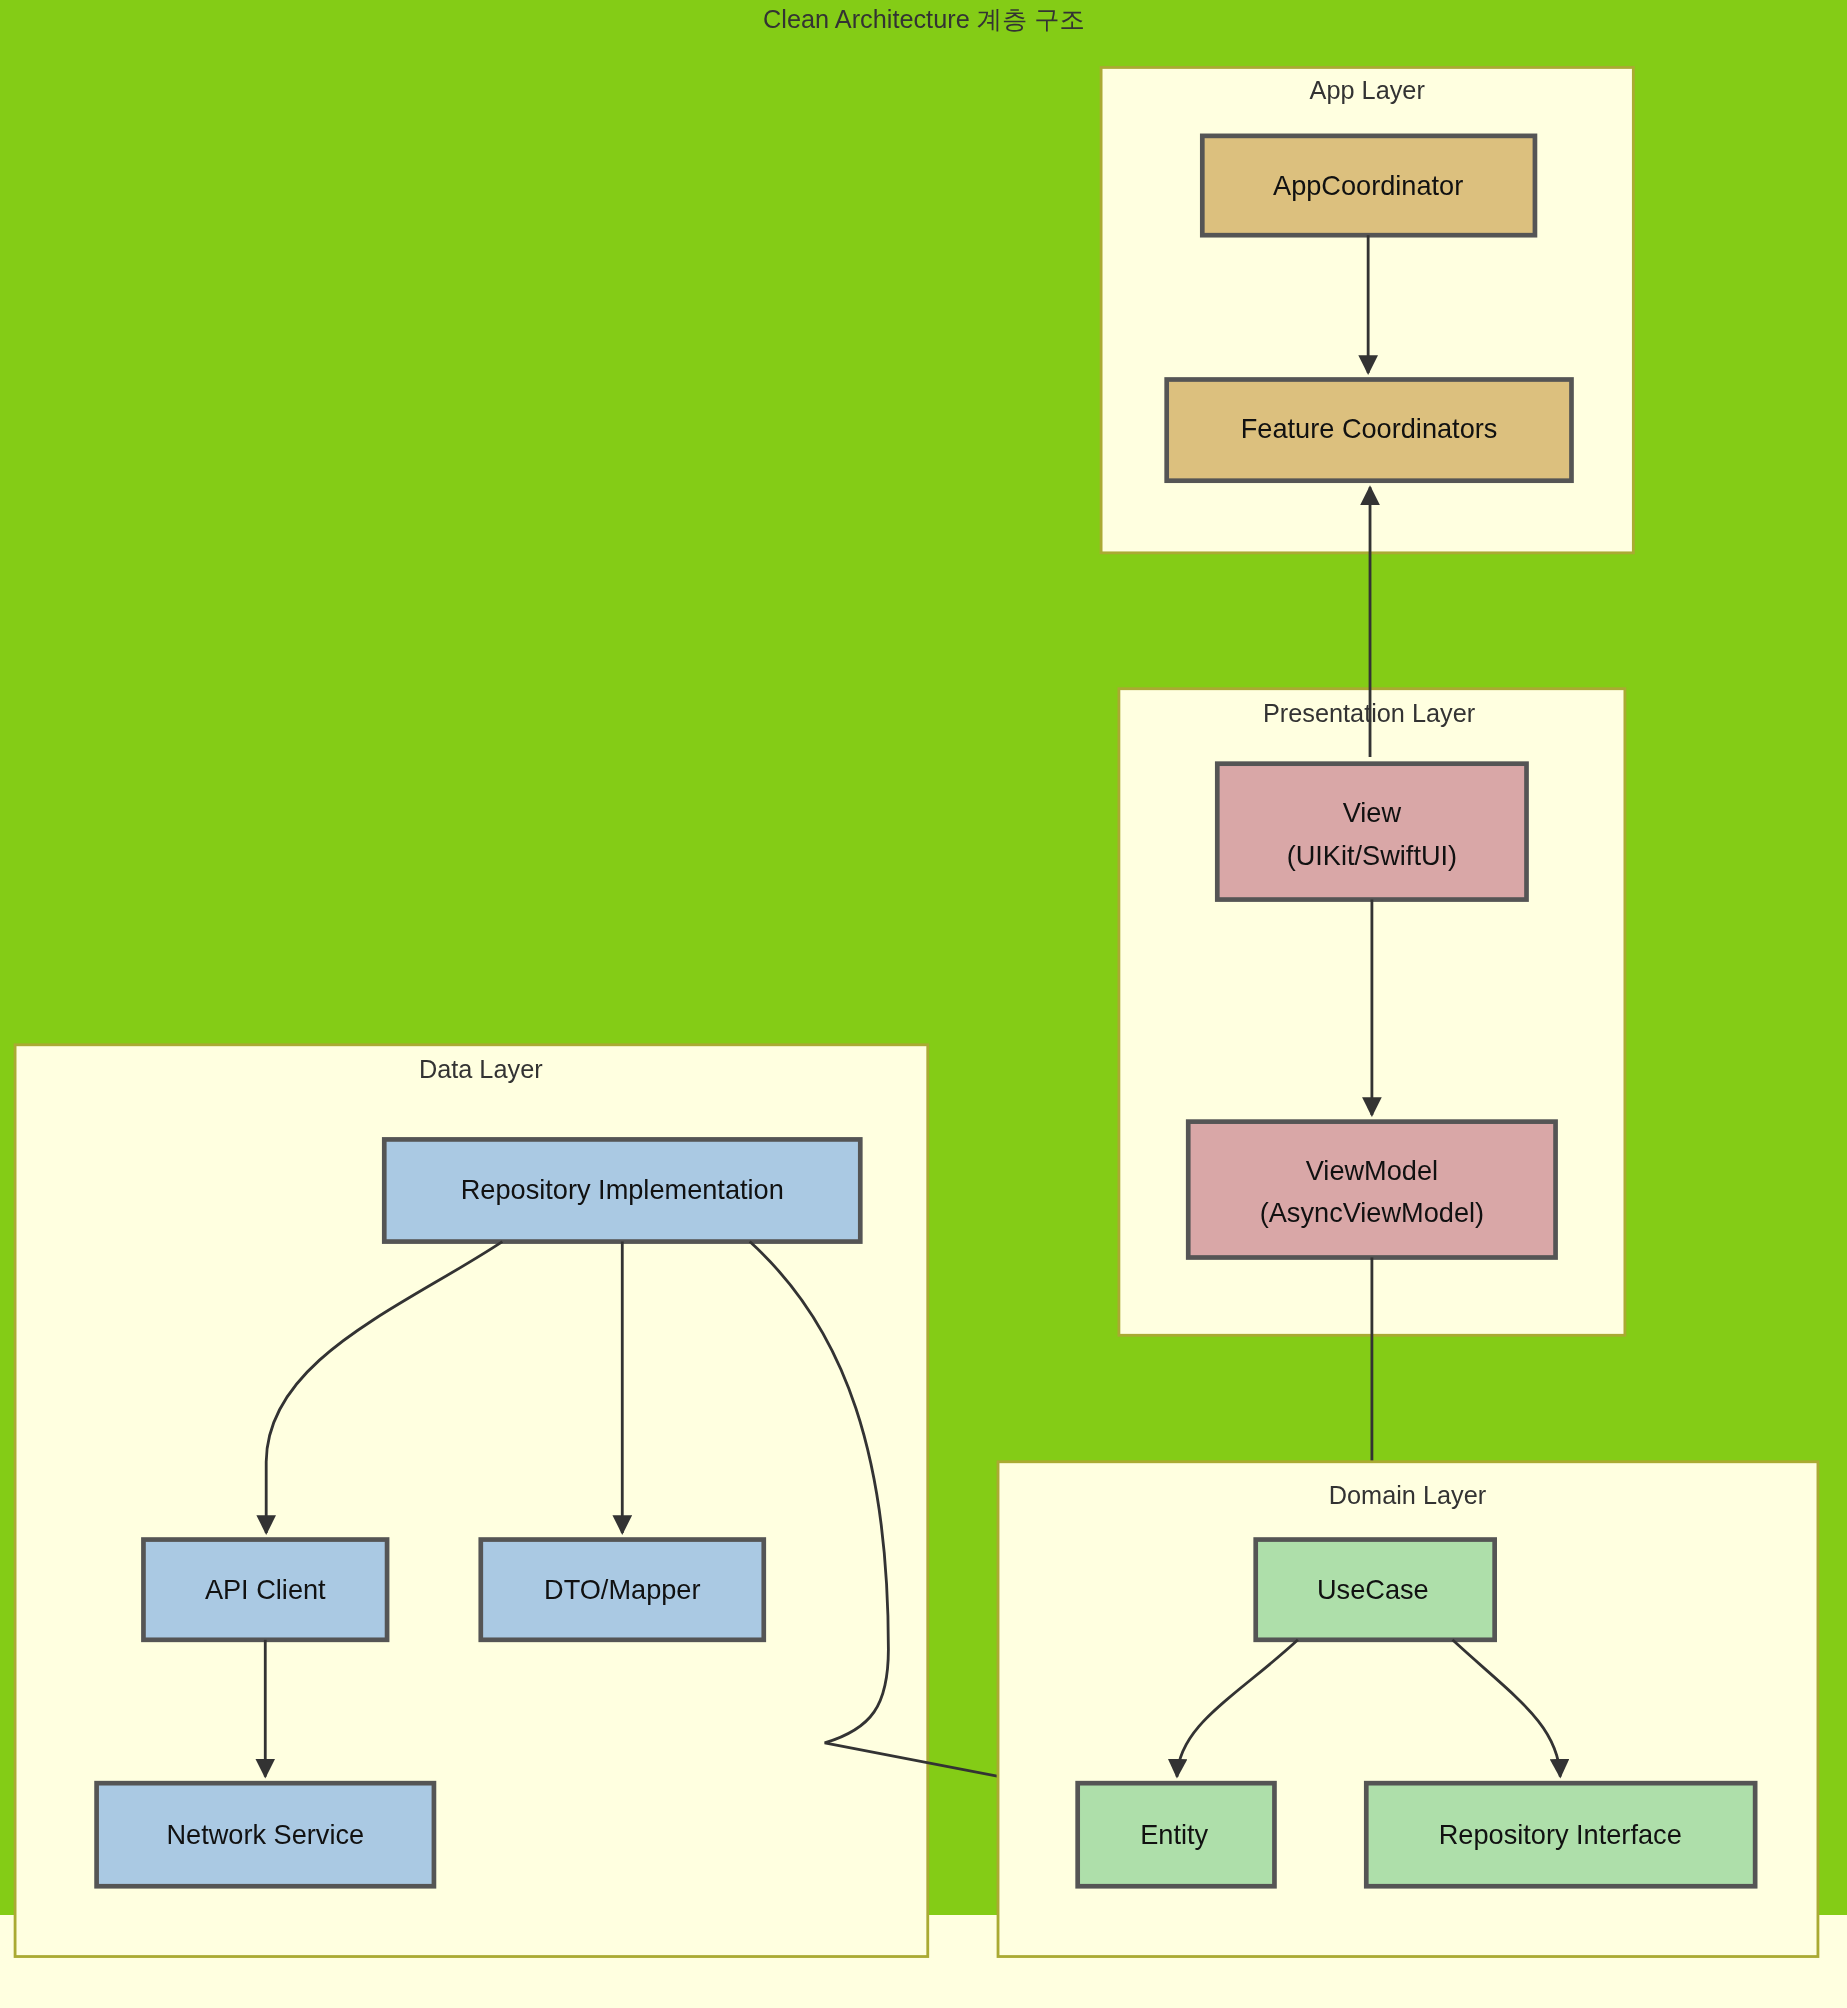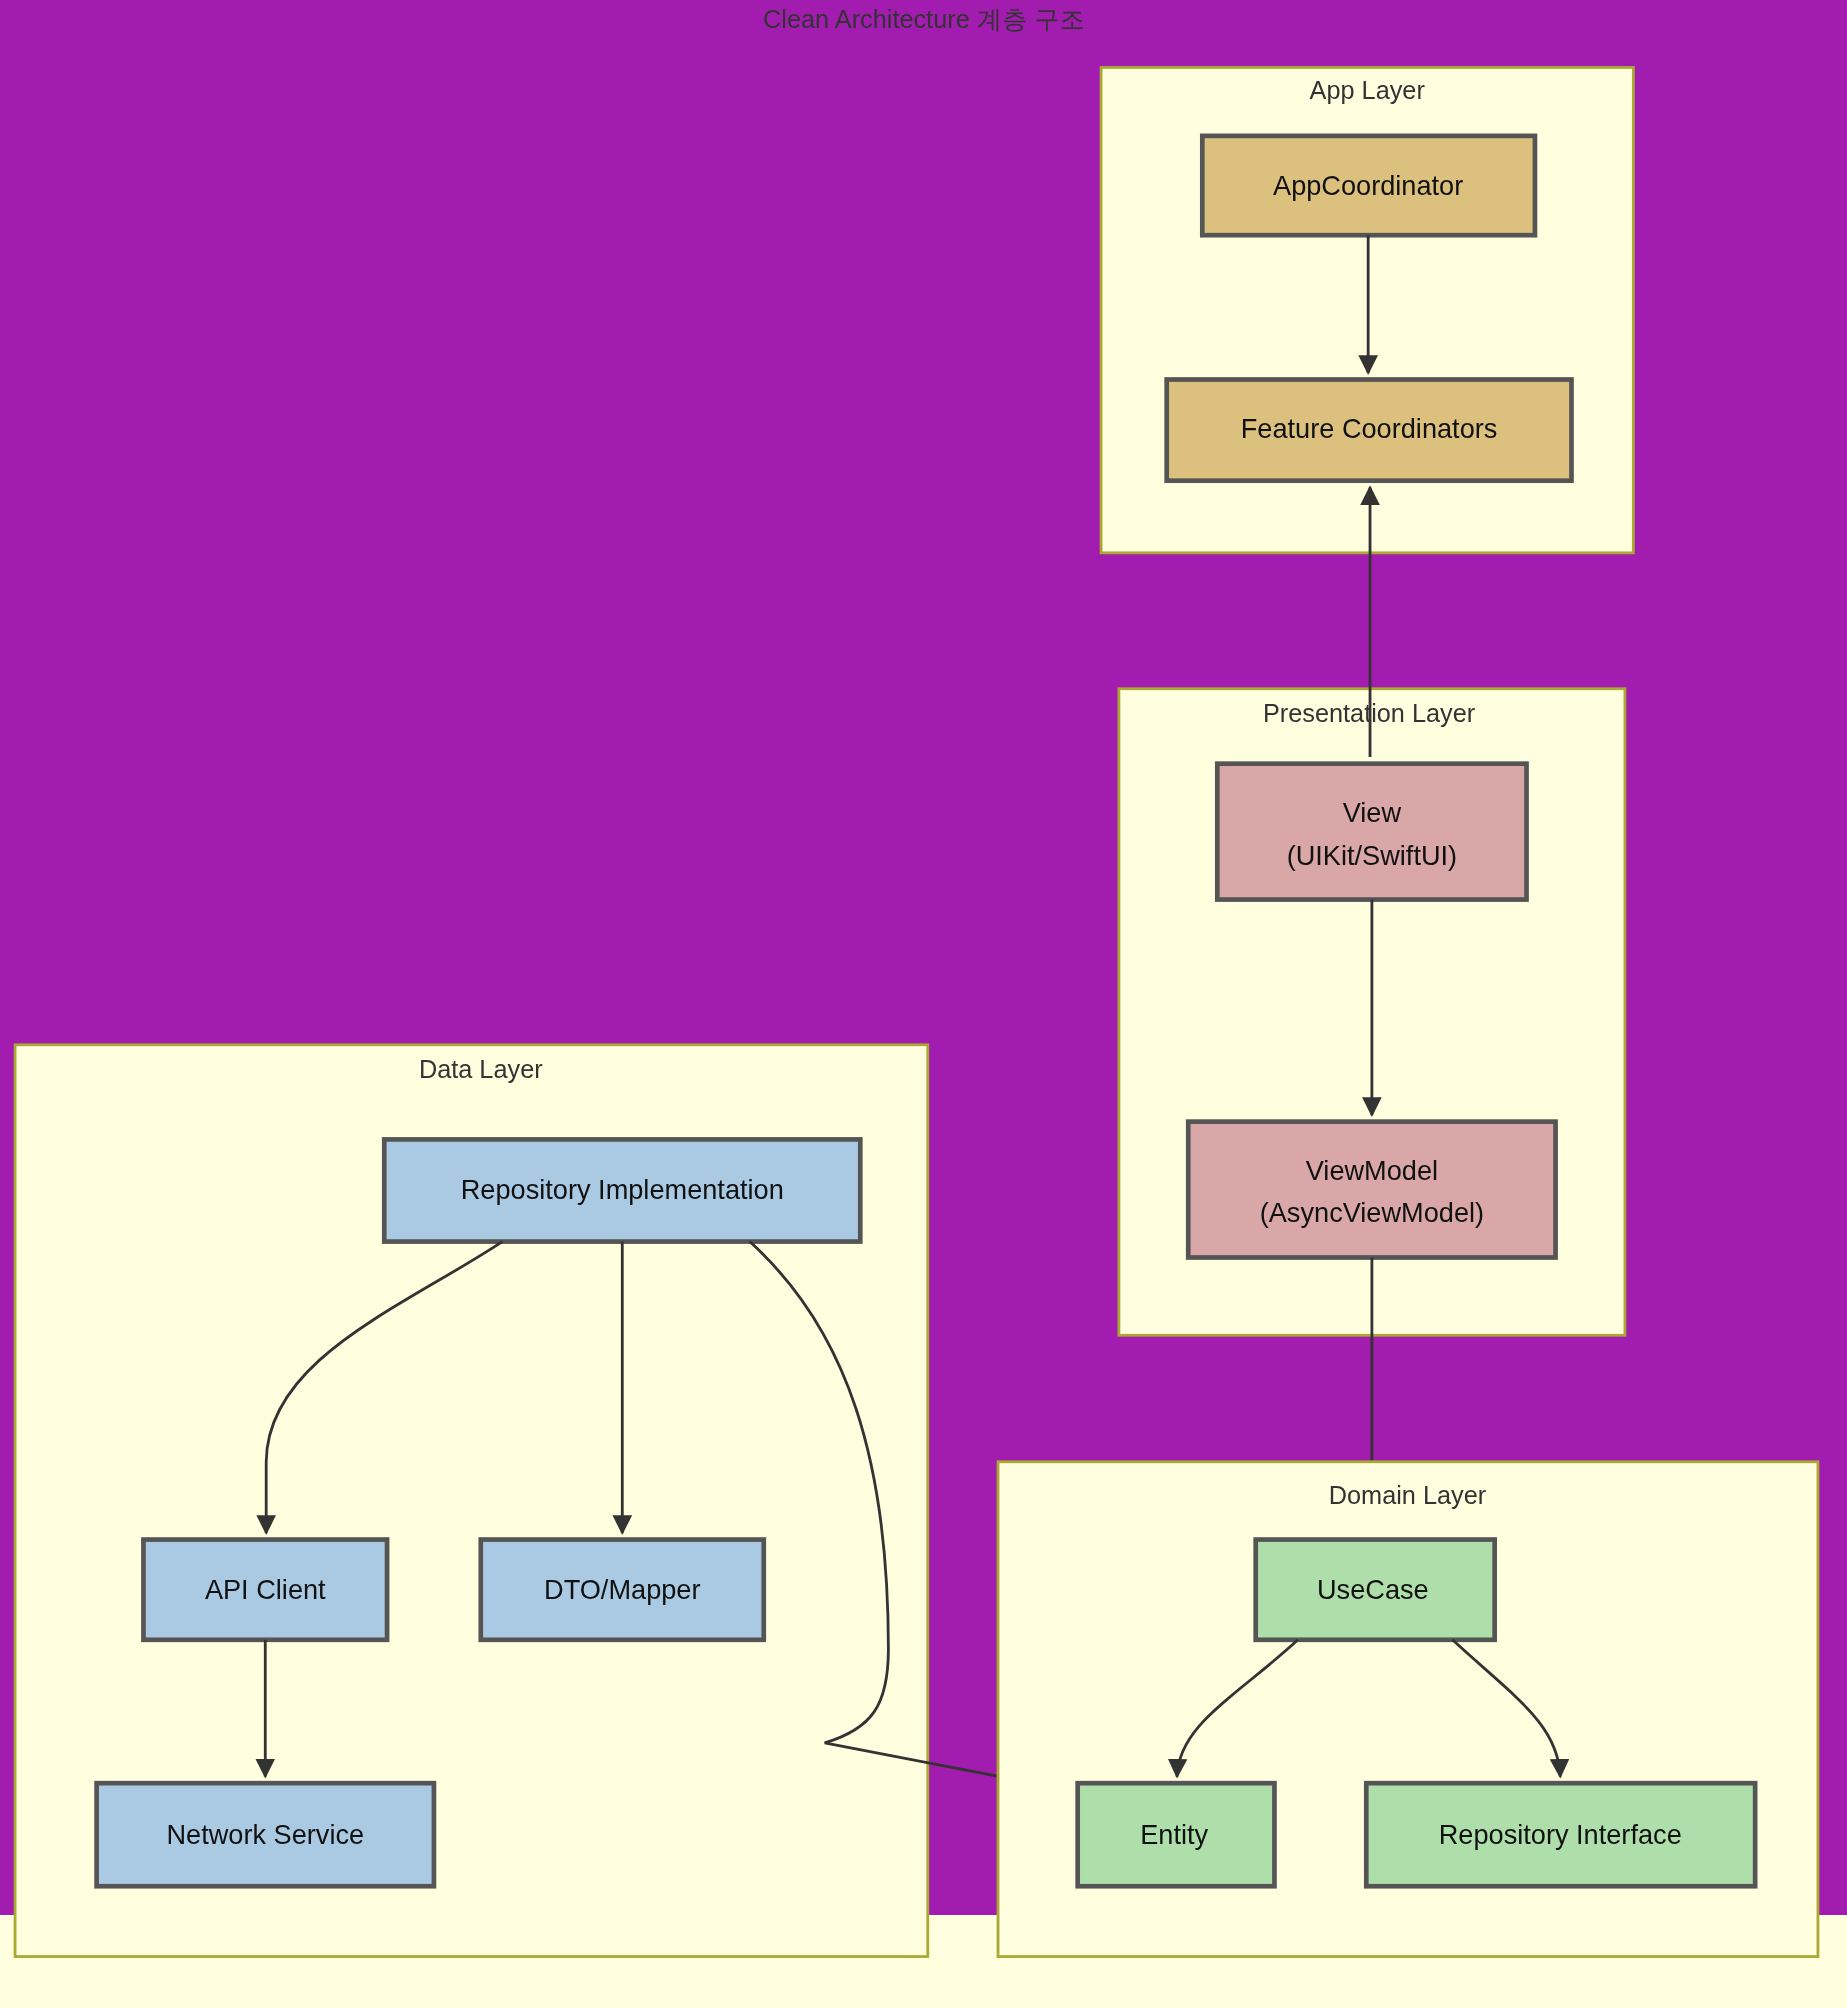--- a/index.html
+++ b/index.html
@@ -10,21 +10,21 @@
   body {
     width: 1848px;
     height: 2009px;
     overflow: hidden;
     font-family: "Liberation Sans", sans-serif;
   }
   #diagram-root {
     position: relative;
     width: 1848px;
     height: 1915px;
-    background: #a21caf;
+    background: #84cc16;
   }
   svg#diagram-svg {
     position: absolute;
     inset: 0;
     width: 1848px;
     height: 2009px;
     display: block;
   }
   .diagram-title {
     font-size: 27px;

